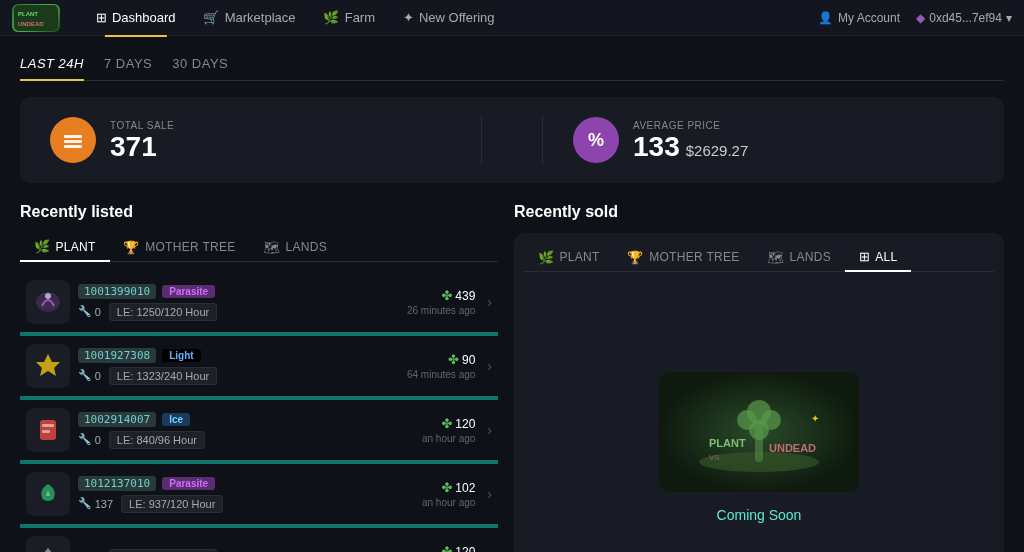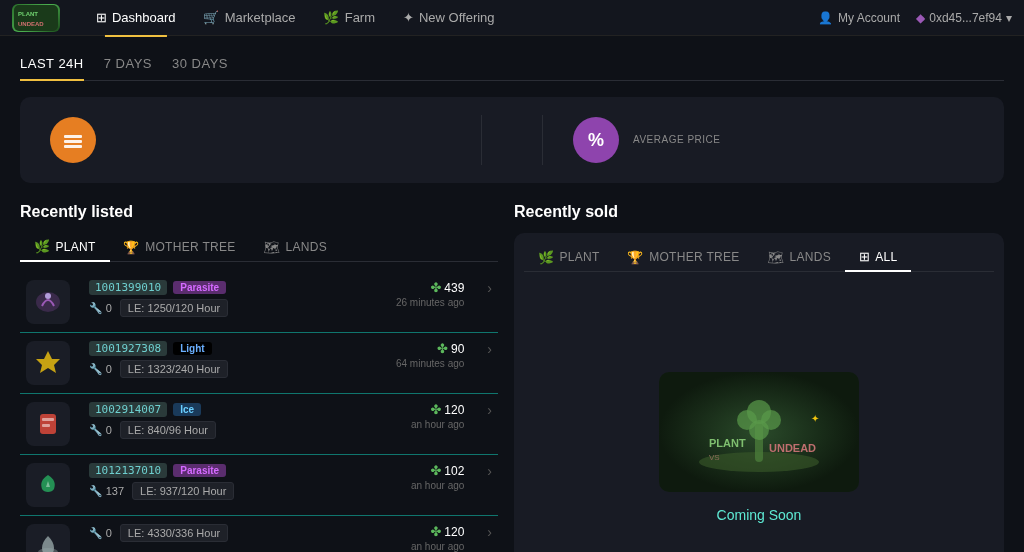--- a/index.html
+++ b/index.html
@@ -106,20 +106,21 @@
       font-size: 13px;
       color: #888;
       cursor: pointer;
       font-weight: 500;
       letter-spacing: 0.5px;
     }
     .time-tab.active {
       color: #fff;
       border-bottom: 2px solid #f0c040;
       margin-bottom: -1px;
+      font-style: italic;
     }
 
     
     .stats-row {
       background: #181b24;
       border-radius: 10px;
       display: flex;
       align-items: center;
       padding: 18px 30px;
       margin-bottom: 20px;
@@ -213,23 +214,24 @@
       border-bottom: 2px solid #fff;
       margin-bottom: -1px;
     }
     .cat-tab .tab-icon {
       font-size: 13px;
     }
 
     
     .list-item {
       display: flex;
+      align-items: center;
       padding: 8px 6px;
-      border-bottom: 1px solid #0f766e;
-      gap: 19px;
+      border-bottom: 4px solid #0f766e;
+      gap: 8px;
       cursor: pointer;
     }
     .item-img {
       width: 44px;
       height: 44px;
       border-radius: 8px;
       background: #1a1d26;
       display: flex;
       align-items: center;
       justify-content: center;
@@ -397,33 +399,41 @@
 
   <div class="stats-row">
     <div class="stat-block">
       <div class="stat-icon orange">
         <svg width="24" height="24" viewBox="0 0 24 24" fill="none">
           <rect x="3" y="7" width="18" height="3" rx="1" fill="white" opacity="0.9"></rect>
           <rect x="3" y="12" width="18" height="3" rx="1" fill="white" opacity="0.9"></rect>
           <rect x="3" y="17" width="18" height="3" rx="1" fill="white" opacity="0.9"></rect>
         </svg>
       </div>
+      <div class="stat-text">
+        <div class="stat-label">TOTAL SALE</div>
+        <div class="stat-value">371</div>
+      </div>
     </div>
 
     <div class="stat-divider"></div>
 
 
     <div class="stat-divider"></div>
 
     <div class="stat-block">
       <div class="stat-icon purple">
         <span class="pct-icon">%</span>
       </div>
       <div class="stat-text">
         <div class="stat-label">AVERAGE PRICE</div>
+        <div style="display:flex;align-items:baseline;">
+          <span class="stat-value">133</span>
+          <span class="stat-sub">$2629.27</span>
+        </div>
       </div>
     </div>
   </div>
 
   <div class="two-col">
 
     <div class="col-left">
       <div class="section-title">Recently listed</div>
 
       <div class="cat-tabs">

